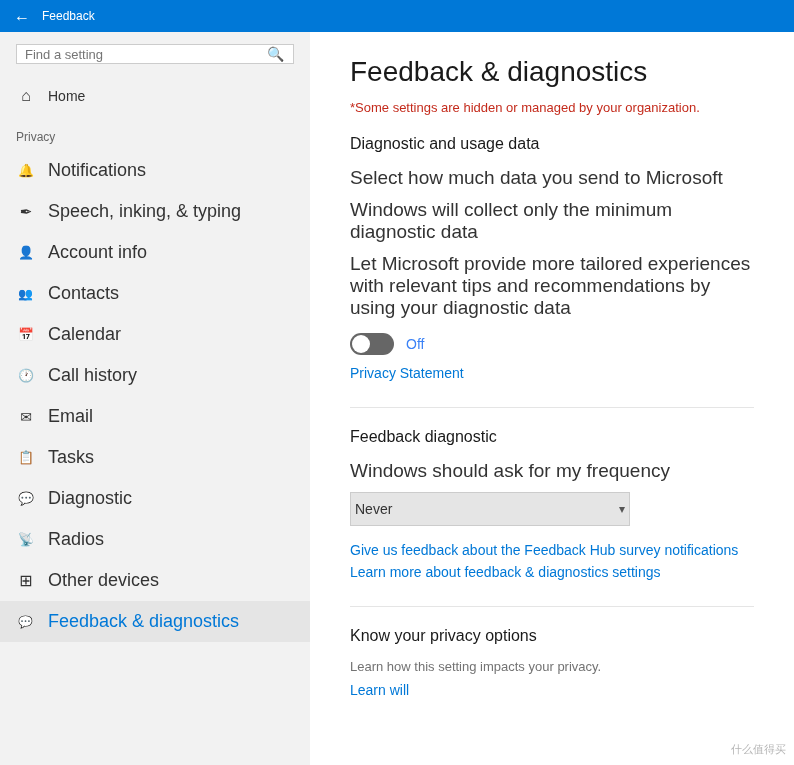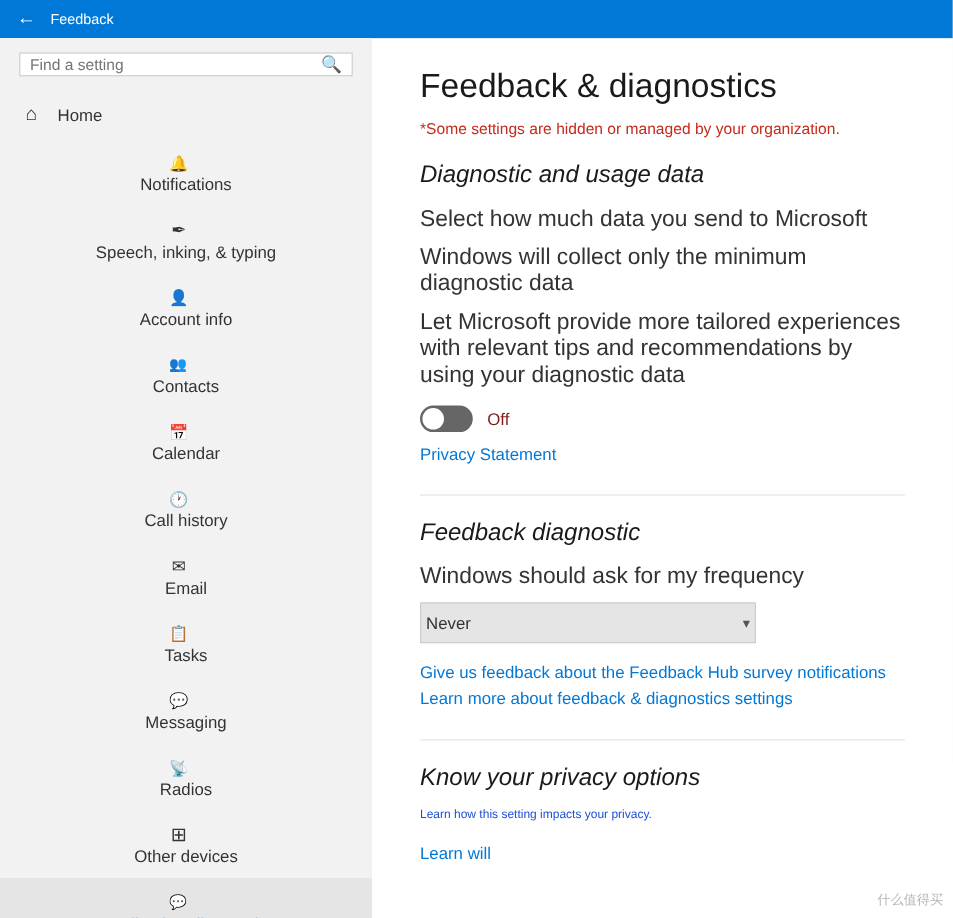--- a/index.html
+++ b/index.html
@@ -108,22 +108,21 @@
       text-transform: none;
       letter-spacing: 0;
     }
 
     .nav-item {
       display: flex;
       align-items: center;
       padding: 10px 16px;
       cursor: pointer;
       color: #333;
-      font-size: 14px;
-      flex-direction: column;
+      font-size: 18px;
     }
     .nav-item.active {
       background: #e5e5e5;
       color: #0078d7;
     }
     .nav-item .icon {
       width: 20px;
       height: 20px;
       margin-right: 12px;
       display: flex;
@@ -151,26 +150,25 @@
       margin-bottom: 12px;
     }
 
     .org-notice {
       color: #c42b1c;
       font-size: 13px;
       margin-bottom: 20px;
     }
 
     .section-title {
-      font-size: 20px;
+      font-size: 16px;
       font-weight: 400;
       color: #1a1a1a;
       margin-bottom: 14px;
       margin-top: 8px;
-      font-style: italic;
     }
 
     .description-text {
       color: #333;
       font-size: 19px;
       margin-bottom: 10px;
     }
 
     .toggle-row {
       display: flex;
@@ -200,21 +198,21 @@
       background: white;
       border-radius: 50%;
       position: absolute;
       top: 2px;
       left: 2px;
       transition: left 0.2s;
     }
 
     .toggle-label {
       font-size: 14px;
-      color: #7f1d1d;
+      color: #3b82f6;
     }
 
     .link-text {
       color: #0078d7;
       cursor: pointer;
       font-size: 14px;
       text-decoration: none;
       display: inline-block;
       margin-bottom: 6px;
     }
@@ -242,23 +240,23 @@
     }
     .dropdown-select .chevron {
       font-size: 12px;
       color: #555;
     }
 
     .privacy-section {
       margin-top: 8px;
     }
     .privacy-section .description {
-      font-size: 10px;
-      color: #1d4ed8;
-      margin-bottom: 18px;
+      font-size: 13px;
+      color: #737373;
+      margin-bottom: 8px;
     }
     .icon-bell::before { content: '🔔'; font-size: 13px; }
     .icon-pen::before { content: '✒'; }
     .icon-person::before { content: '👤'; font-size: 13px; }
     .icon-contacts::before { content: '👥'; font-size: 12px; }
     .icon-calendar::before { content: '📅'; font-size: 13px; }
     .icon-clock::before { content: '🕐'; font-size: 13px; }
     .icon-email::before { content: '✉'; font-size: 14px; }
     .icon-tasks::before { content: '📋'; font-size: 13px; }
     .icon-chat::before { content: '💬'; font-size: 13px; }
@@ -294,20 +292,21 @@
         <input type="text" placeholder="Find a setting" style="">
         <span class="search-icon">🔍</span>
       </div>
     </div>
 
     <div class="home-item">
       <span class="icon">⌂</span>
       <span>Home</span>
     </div>
 
+    <div class="section-label">Privacy</div>
 
     <div class="nav-item">
       <span class="icon icon-bell"></span>
       <span>Notifications</span>
     </div>
     <div class="nav-item">
       <span class="icon icon-pen"></span>
       <span>Speech, inking, &amp; typing</span>
     </div>
     <div class="nav-item">
@@ -329,21 +328,21 @@
     <div class="nav-item">
       <span class="icon icon-email"></span>
       <span>Email</span>
     </div>
     <div class="nav-item">
       <span class="icon icon-tasks"></span>
       <span>Tasks</span>
     </div>
     <div class="nav-item">
       <span class="icon icon-chat"></span>
-      <span>Messaging</span>
+      <span>Diagnostic</span>
     </div>
     <div class="nav-item">
       <span class="icon icon-radio"></span>
       <span>Radios</span>
     </div>
     <div class="nav-item">
       <span class="icon icon-devices"></span>
       <span>Other devices</span>
     </div>
     <div class="nav-item active">

